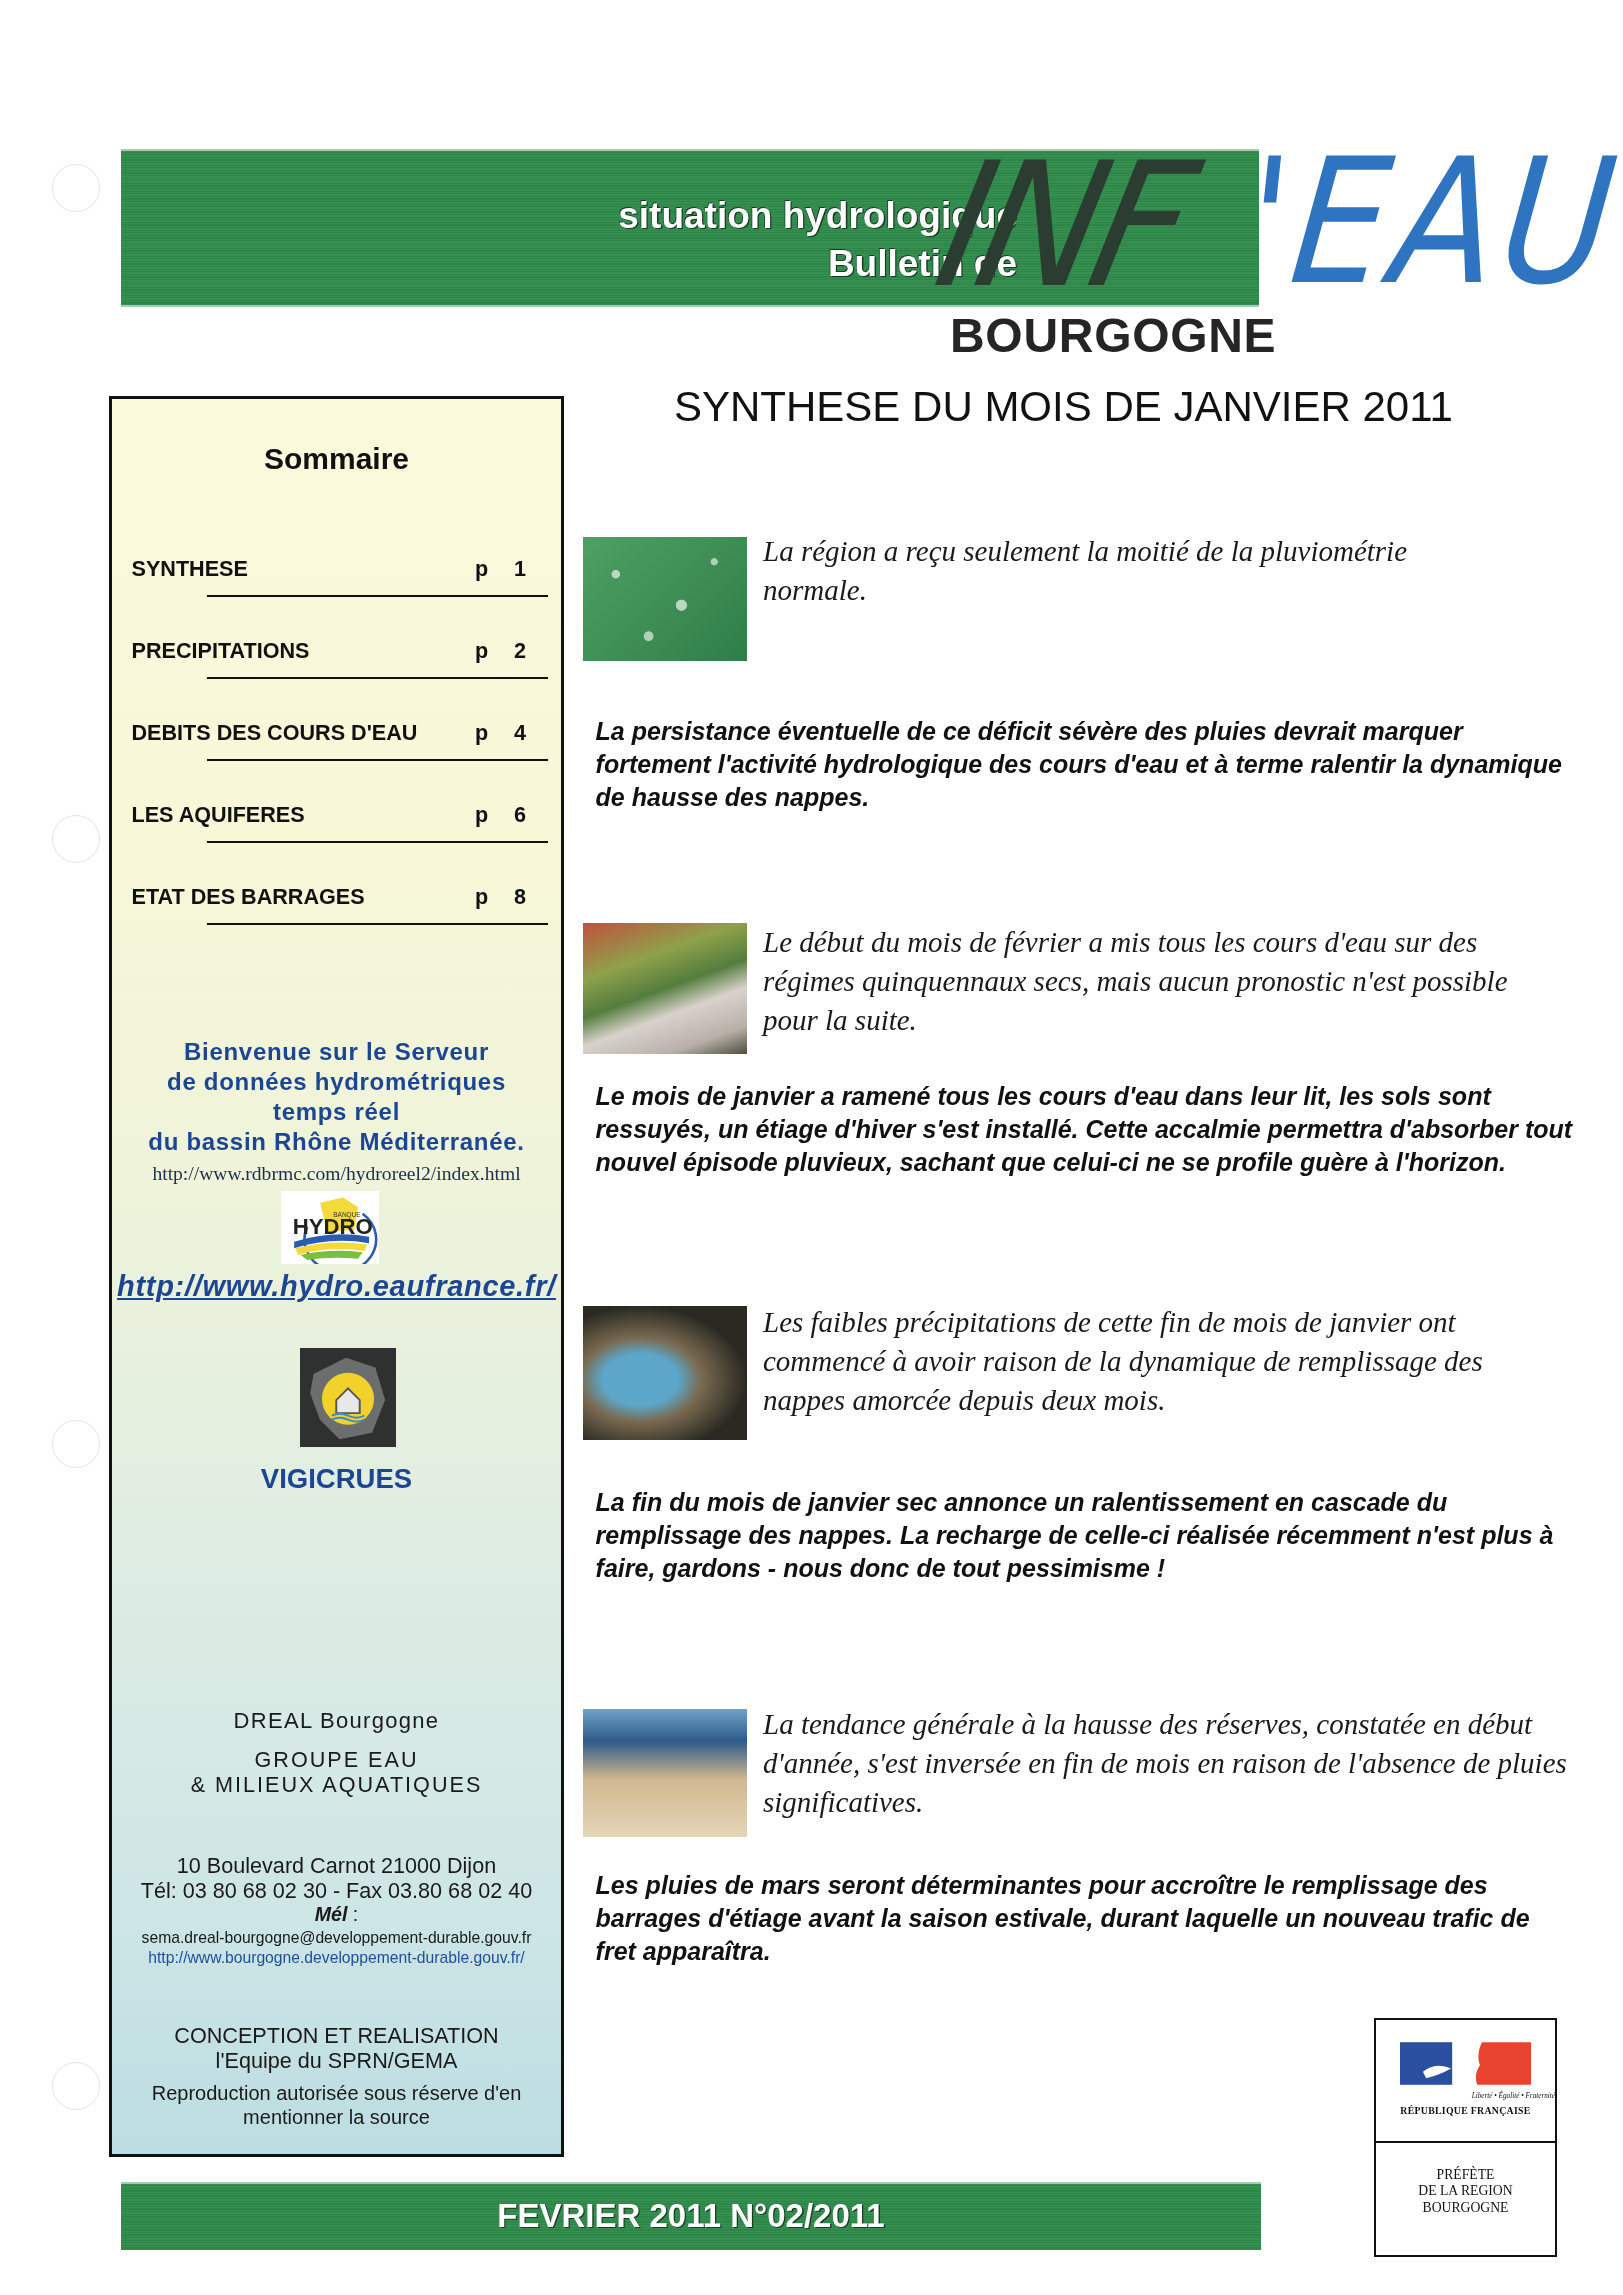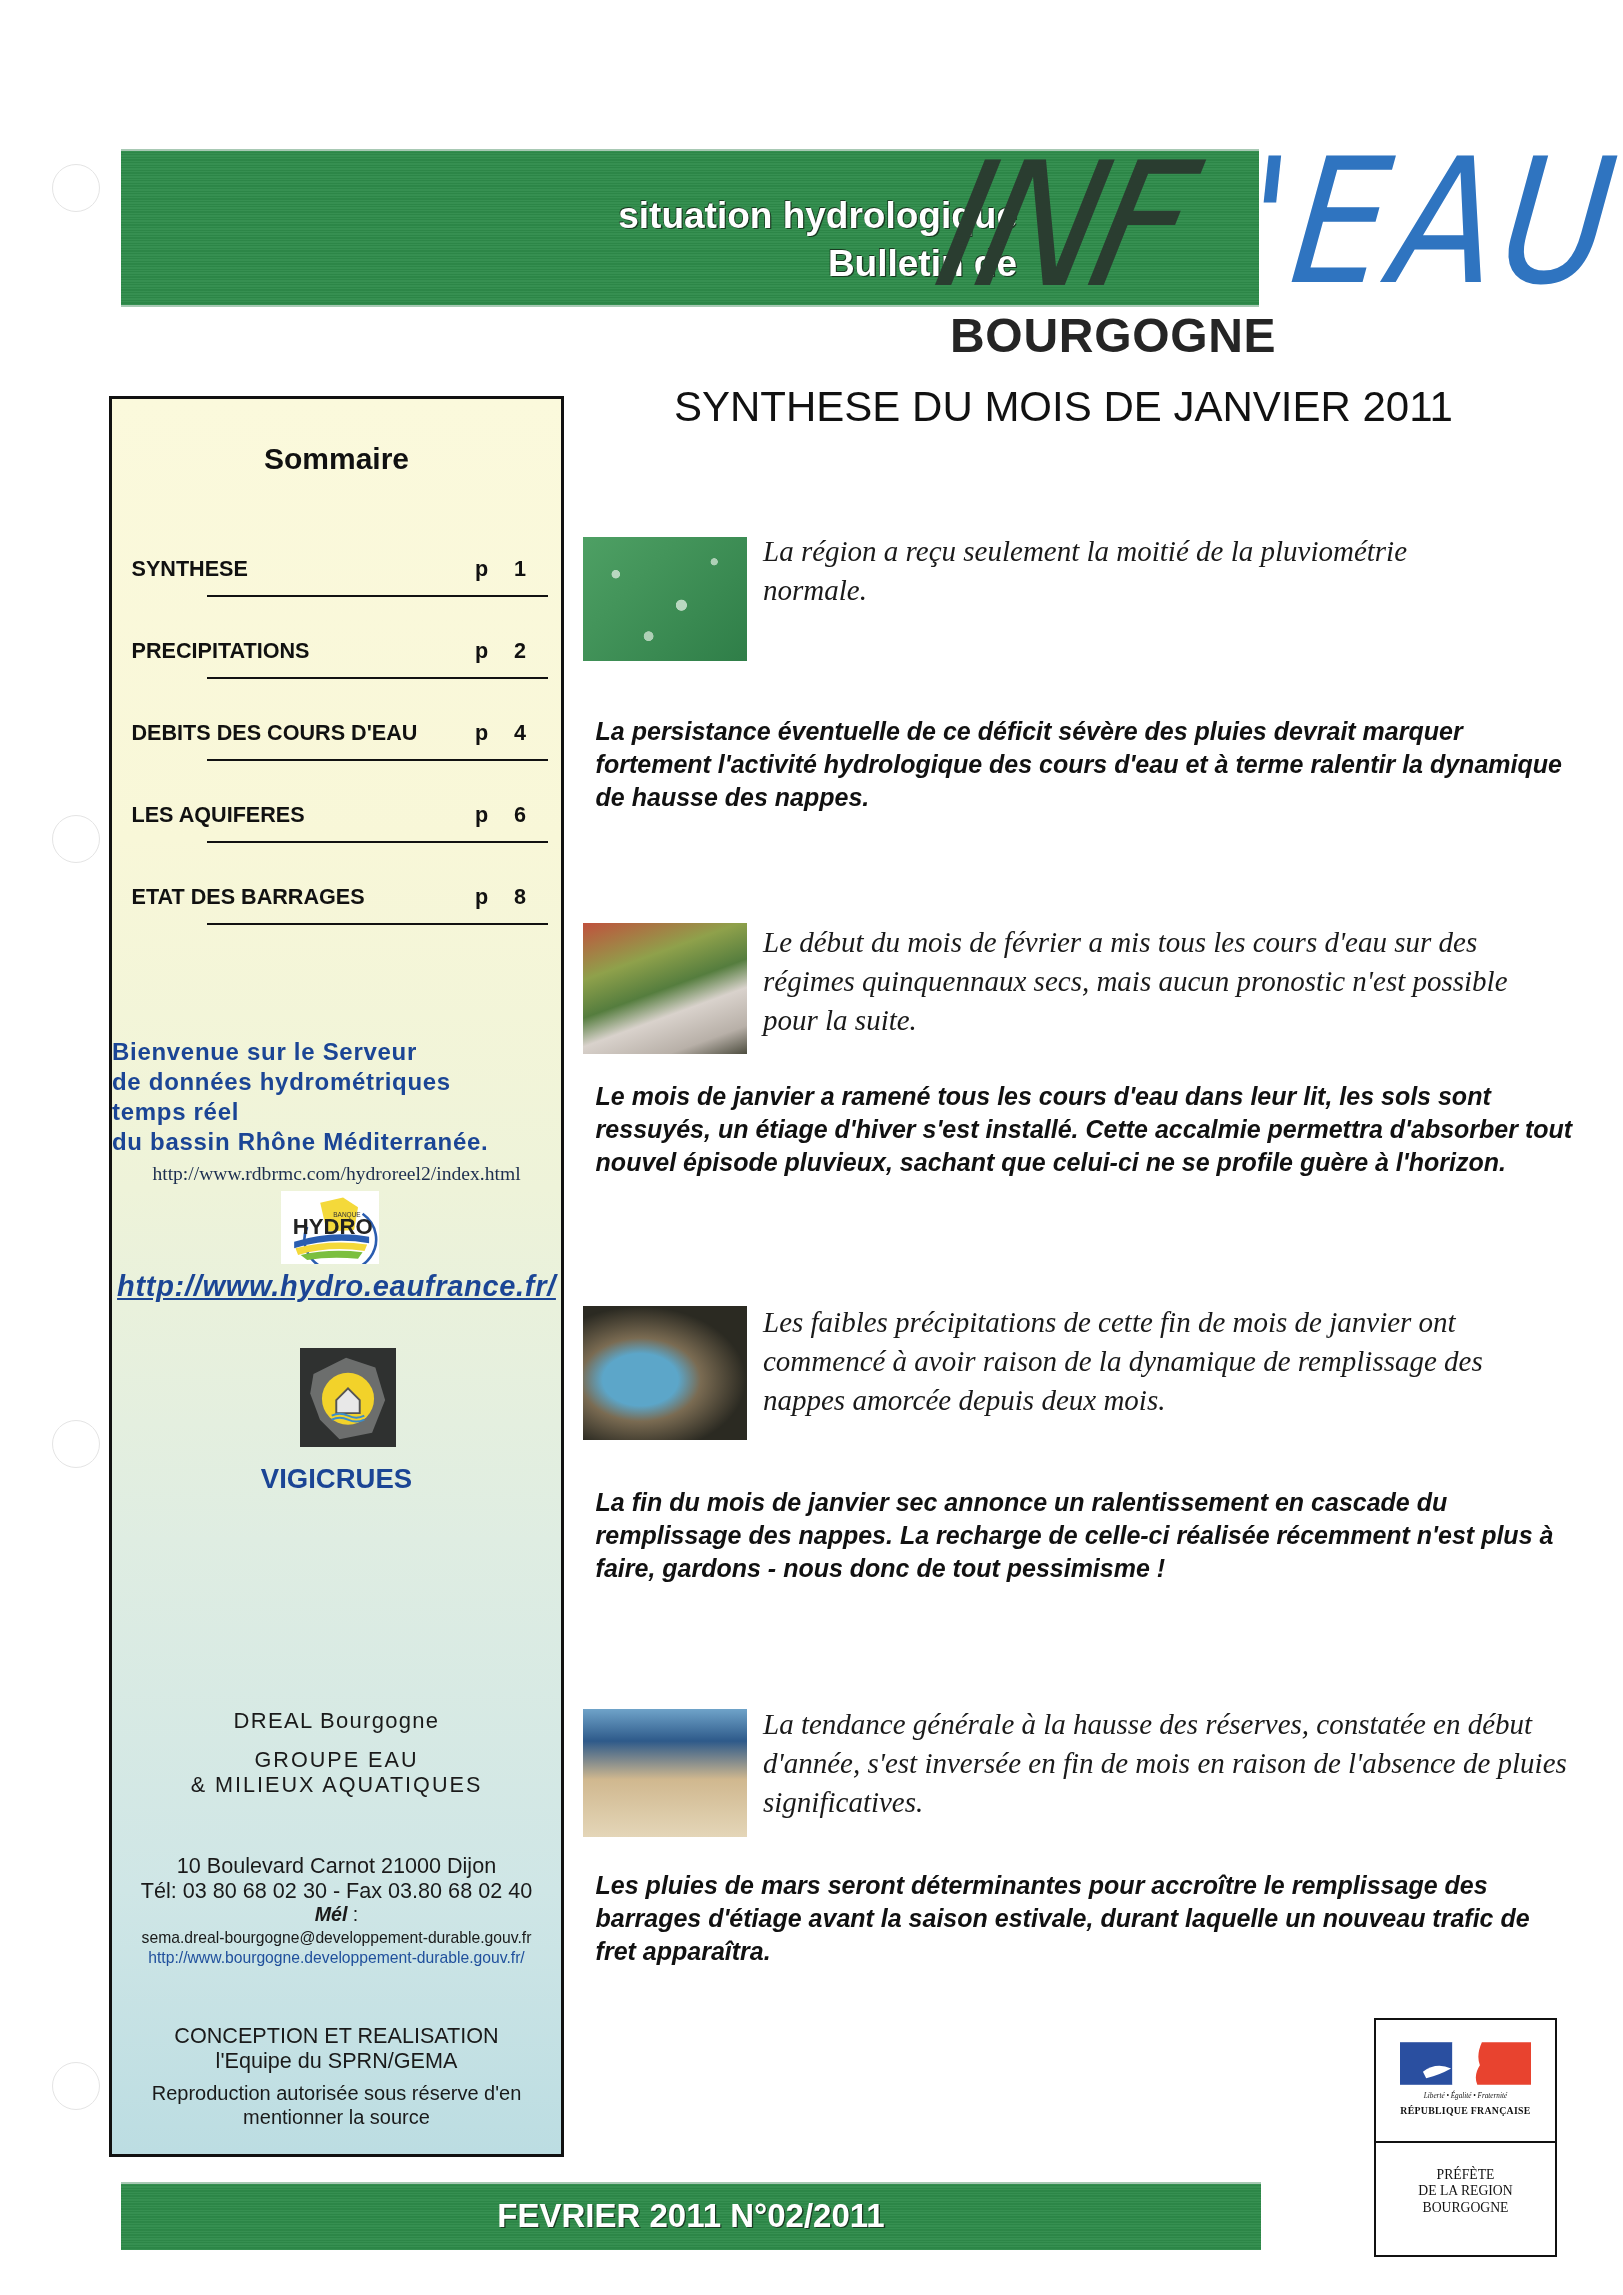--- a/index.html
+++ b/index.html
@@ -24,21 +24,21 @@
   .sidebar { position:absolute; left:109px; top:396px; width:455px; height:1761px; border:3.3px solid #111; box-sizing:border-box;
     background:linear-gradient(180deg, #fbf9dc 0%, #f8f7d8 25%, #eef3d9 45%, #dfede2 65%, #cfe6e6 85%, #bcdde2 100%); }
   .sommaire-title { position:absolute; left:0; right:0; top:43px; text-align:center; font-weight:bold; font-size:30px; color:#111; }
   .toc { position:absolute; left:13px; right:13px; top:157px; }
   .toc-row { position:relative; height:82px;text-decoration:underline; }
   .toc-label { position:absolute; left:6.5px; top:0; font-weight:bold; font-size:21.6px; color:#111; }
   .toc-p { position:absolute; left:350px; top:0; font-weight:bold; font-size:21.6px; }
   .toc-num { position:absolute; left:389px; top:0; font-weight:bold; font-size:21.6px; }
   .toc-rule { position:absolute; left:82px; right:0; top:39px; height:0; border-top:2.6px solid #111; }
 
-  .welcome { position:absolute; left:0; right:0; top:638px; font-weight:bold; color:#1b4595; font-size:24px; line-height:30px; letter-spacing:0.7px; }
+  .welcome { position:absolute; left:0; right:0; top:638px; text-align:center; font-weight:bold; color:#1b4595; font-size:24px; line-height:30px; letter-spacing:0.7px; }
   .welcome-url { position:absolute; left:0; right:0; top:764px; text-align:center; font-family:"Liberation Serif", serif; font-size:19.6px; color:#1c2e4f; }
   .hydro-logo { position:absolute; left:169px; top:792px; width:98px; height:73px; background:#fff; }
   .hydro-url { position:absolute; left:0; right:0; top:871px; text-align:center; font-weight:bold; font-style:italic; font-size:29px; color:#1b4595; text-decoration:underline; letter-spacing:0.7px; }
   .vigi-logo { position:absolute; left:188px; top:949px; width:96px; height:99px; background:#2f3130; }
   .vigi-label { position:absolute; left:0; right:0; top:1064px; text-align:center; font-weight:bold; font-size:27.5px; color:#1b4595; }
 
   .contact { position:absolute; left:0; right:0; top:1309px; text-align:center; color:#1a1a1a; }
   .c-org { font-weight:normal; font-size:22px; letter-spacing:1.3px; }
   .c-group { font-size:21.6px; letter-spacing:2px; line-height:25px; margin-top:13px; }
   .c-addr { font-size:21.6px; line-height:25px; margin-top:56px; }
@@ -60,21 +60,21 @@
   .img-dam { background:linear-gradient(180deg, #6fa3c9 0%, #2e5a8a 25%, #d0b88f 55%, #e4d6b8 100%); }
 
   
   .footer { position:absolute; left:121px; top:2182px; width:1140px; height:68px; background:#2e8b4a; border-top:2.6px solid #a8c9b4; box-sizing:border-box;
     background-image:repeating-linear-gradient(0deg, rgba(255,255,255,0.04) 0 1.3px, rgba(0,0,0,0.04) 1.3px 2.6px); }
   .footer-text { position:absolute; left:0; right:0; top:13px; text-align:center; color:#fff; font-weight:bold; font-size:33px; text-shadow:1.3px 1.3px 0 #1a3a22; }
 
   .rf-box { position:absolute; left:1374px; top:2018px; width:183px; height:239px; border:2px solid #111; box-sizing:border-box; background:#fff; }
   .rf-top { position:absolute; left:0; right:0; top:0; height:121px; border-bottom:2px solid #111; }
   .rf-flag { position:absolute; left:24px; top:21.6px; width:131px; height:43px; }
-  .rf-motto { position:absolute; left:0; right:0; top:72px; text-align:center; font-family:"Liberation Serif", serif; font-style:italic; font-size:7.2px; }
+  .rf-motto { position:absolute; left:0; right:0; top:72px; text-align:right; font-family:"Liberation Serif", serif; font-style:italic; font-size:7.2px; }
   .rf-rep { position:absolute; left:0; right:0; top:85px; text-align:center; font-family:"Liberation Serif", serif; font-weight:bold; font-size:9.8px; letter-spacing:0.3px; }
   .rf-pref { position:absolute; left:0; right:0; top:147px; text-align:center; font-family:"Liberation Serif", serif; font-size:13.7px; line-height:16.4px; }
 </style>
 </head>
 <body>
 
 <div class="hole" style="top:164px;"></div>
 <div class="hole" style="top:815px;"></div>
 <div class="hole" style="top:1420px;"></div>
 <div class="hole" style="top:2062px;"></div>

